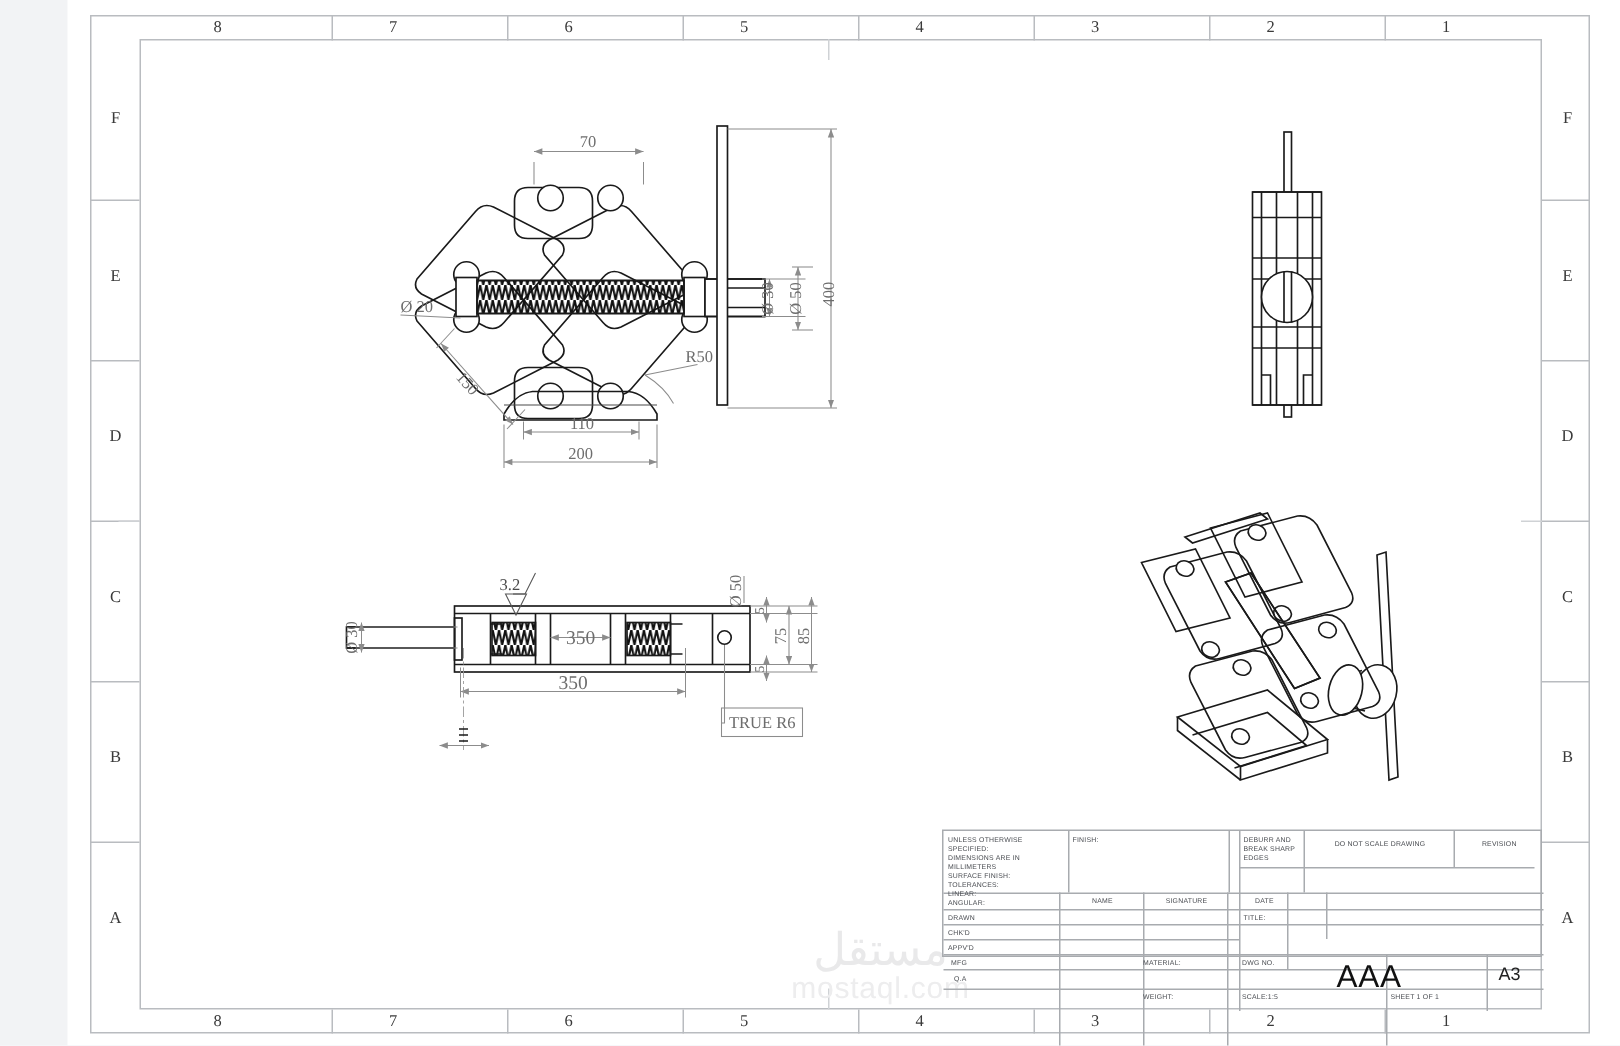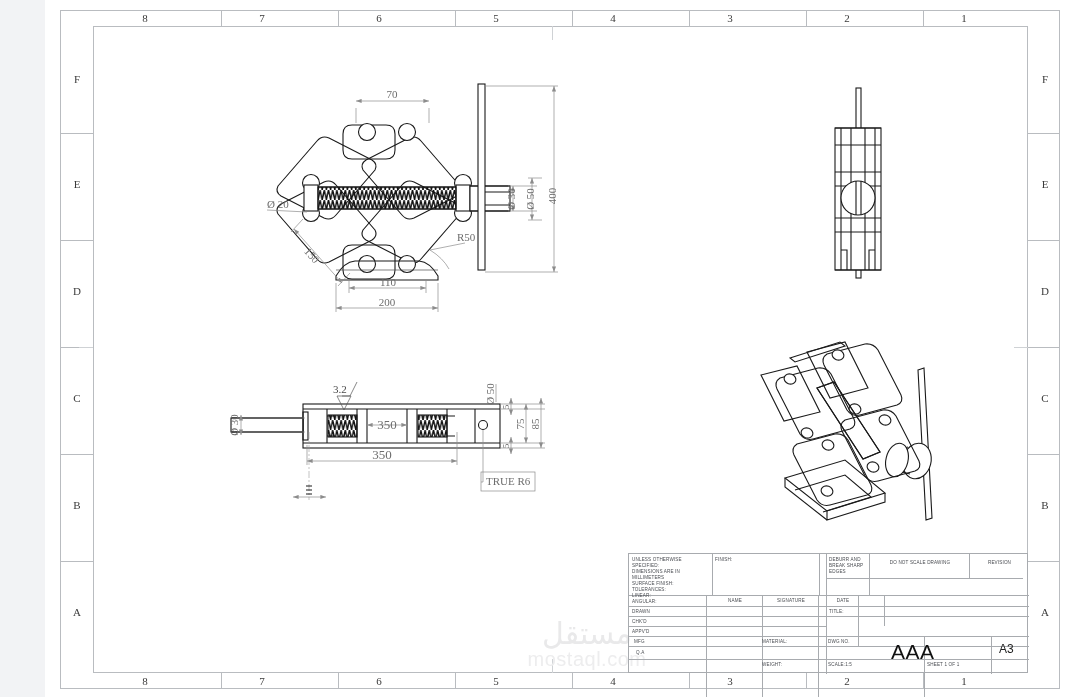--- a/index.html
+++ b/index.html
@@ -72,21 +72,21 @@
   }
   .dimtext-d {
     font-family: "Liberation Serif", serif;
     font-size: 11px;
     fill: #4a4a4a;
   }
   
   .titleblock {
     position: absolute;
     left: 583px; top: 553px;
-    width: 400px; height: 120px;
+    width: 400px; height: 85px;
     border: 1px solid #a8abaf;
     background: rgba(255,255,255,0.0);
   }
   .tb-line { position: absolute; background: #a8abaf; }
   .tb-h { height: 1px; left: 0; }
   .tb-v { width: 1px; top: 0; }
   .tb-text {
     position: absolute;
     font-family: "Liberation Sans", sans-serif;
     font-size: 4.6px;

